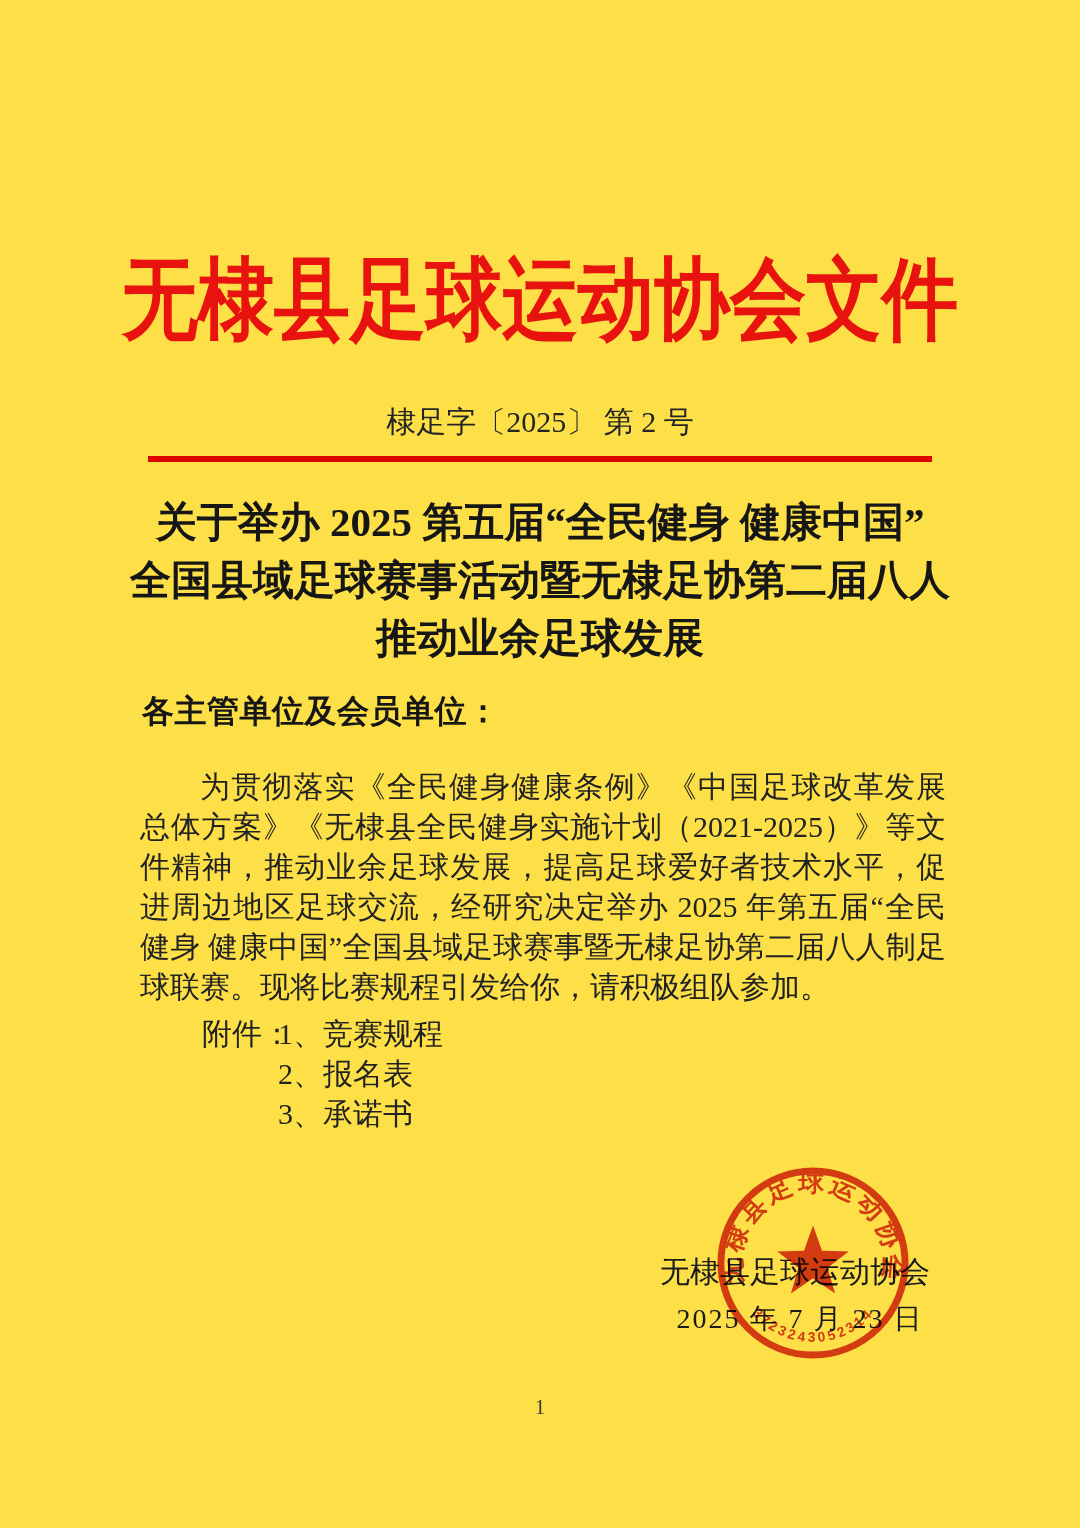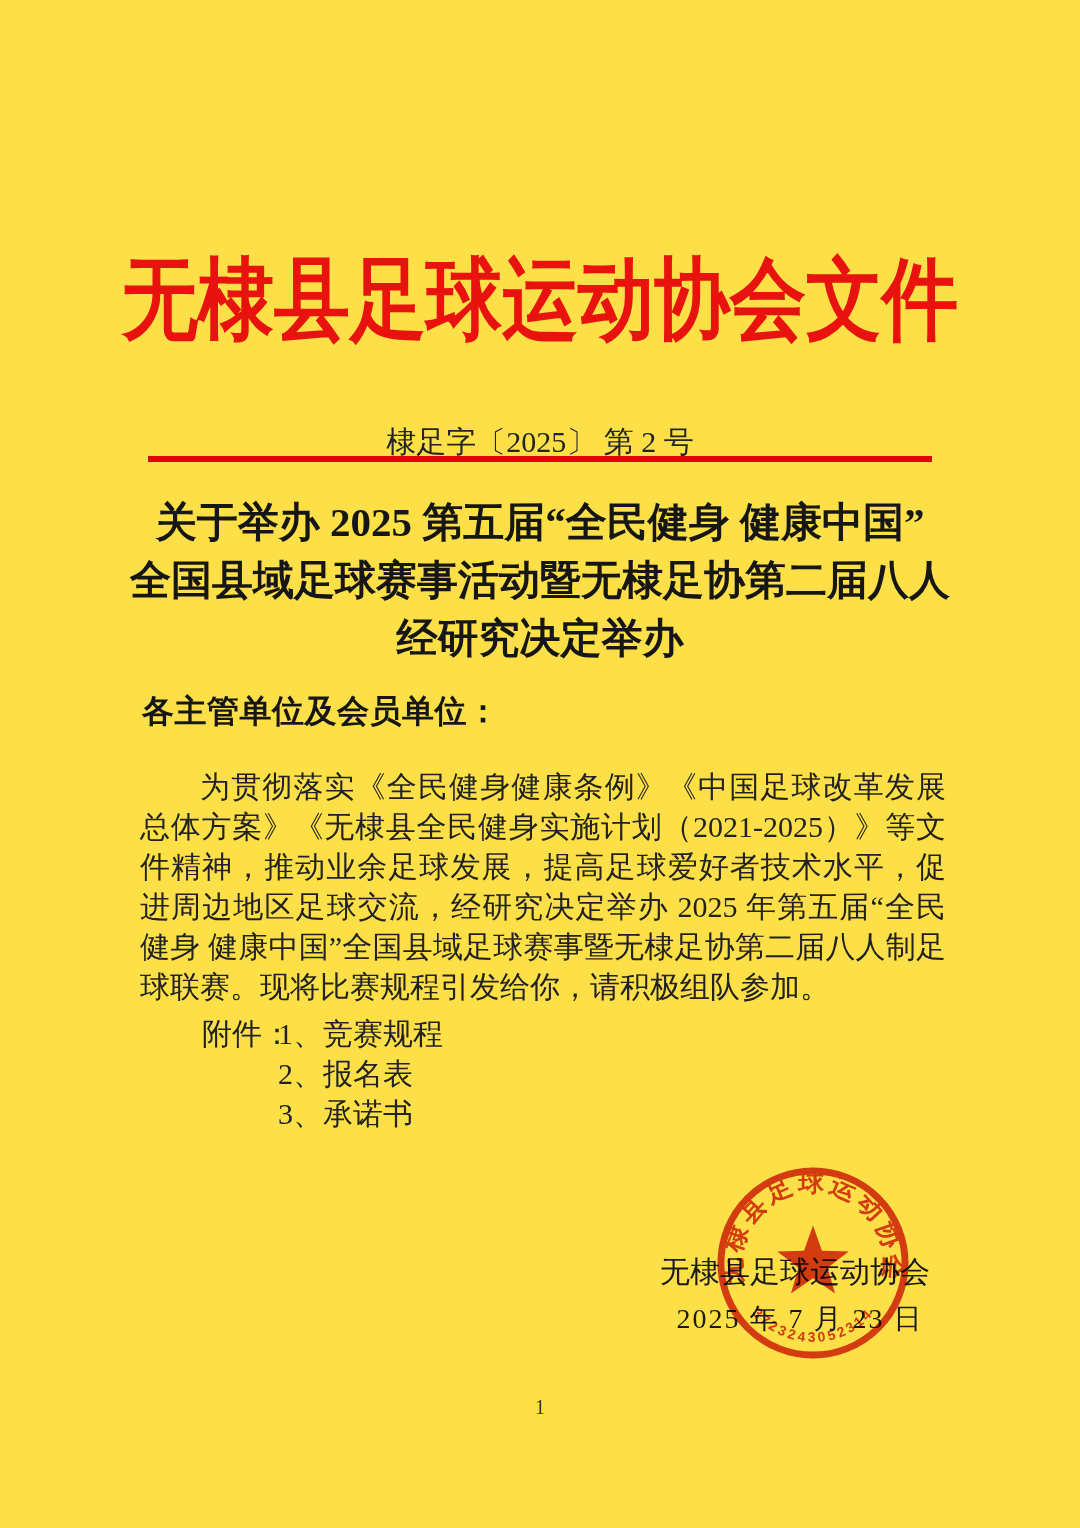--- a/index.html
+++ b/index.html
@@ -24,21 +24,21 @@
     font-size: 76px;
     font-weight: bold;
     font-family: "Liberation Serif", serif;
     transform: scaleY(1.18);
     transform-origin: center top;
     white-space: nowrap;
     letter-spacing: 0px;
   }
   .doc-number {
     position: absolute;
-    top: 422px;
+    top: 402px;
     left: 0;
     width: 100%;
     text-align: center;
     font-size: 30px;
     color: #242424;
     white-space: nowrap;
   }
   .red-line {
     position: absolute;
     top: 456px;
@@ -139,21 +139,21 @@
 
   <div class="header-title">无棣县足球运动协会文件</div>
 
   <div class="doc-number">棣足字〔2025〕 第 2 号</div>
 
   <div class="red-line"></div>
 
   <div class="notice-title">
     <div>关于举办 2025 第五届“全民健身 健康中国”</div>
     <div>全国县域足球赛事活动暨无棣足协第二届八人</div>
-    <div>经研究决定举办</div>
+    <div>推动业余足球发展</div>
   </div>
 
   <div class="addressee">各主管单位及会员单位：</div>
 
   <div class="body-text">为贯彻落实《全民健身健康条例》《中国足球改革发展总体方案》《无棣县全民健身实施计划（2021-2025）》等文件精神，推动业余足球发展，提高足球爱好者技术水平，促进周边地区足球交流，经研究决定举办 2025 年第五届“全民健身 健康中国”全国县域足球赛事暨无棣足协第二届八人制足球联赛。现将比赛规程引发给你，请积极组队参加。</div>
 
   <div class="attachments">
     <div class="att-row">
       <span class="att-label">附件：</span><span>1、竞赛规程</span>
     </div>

